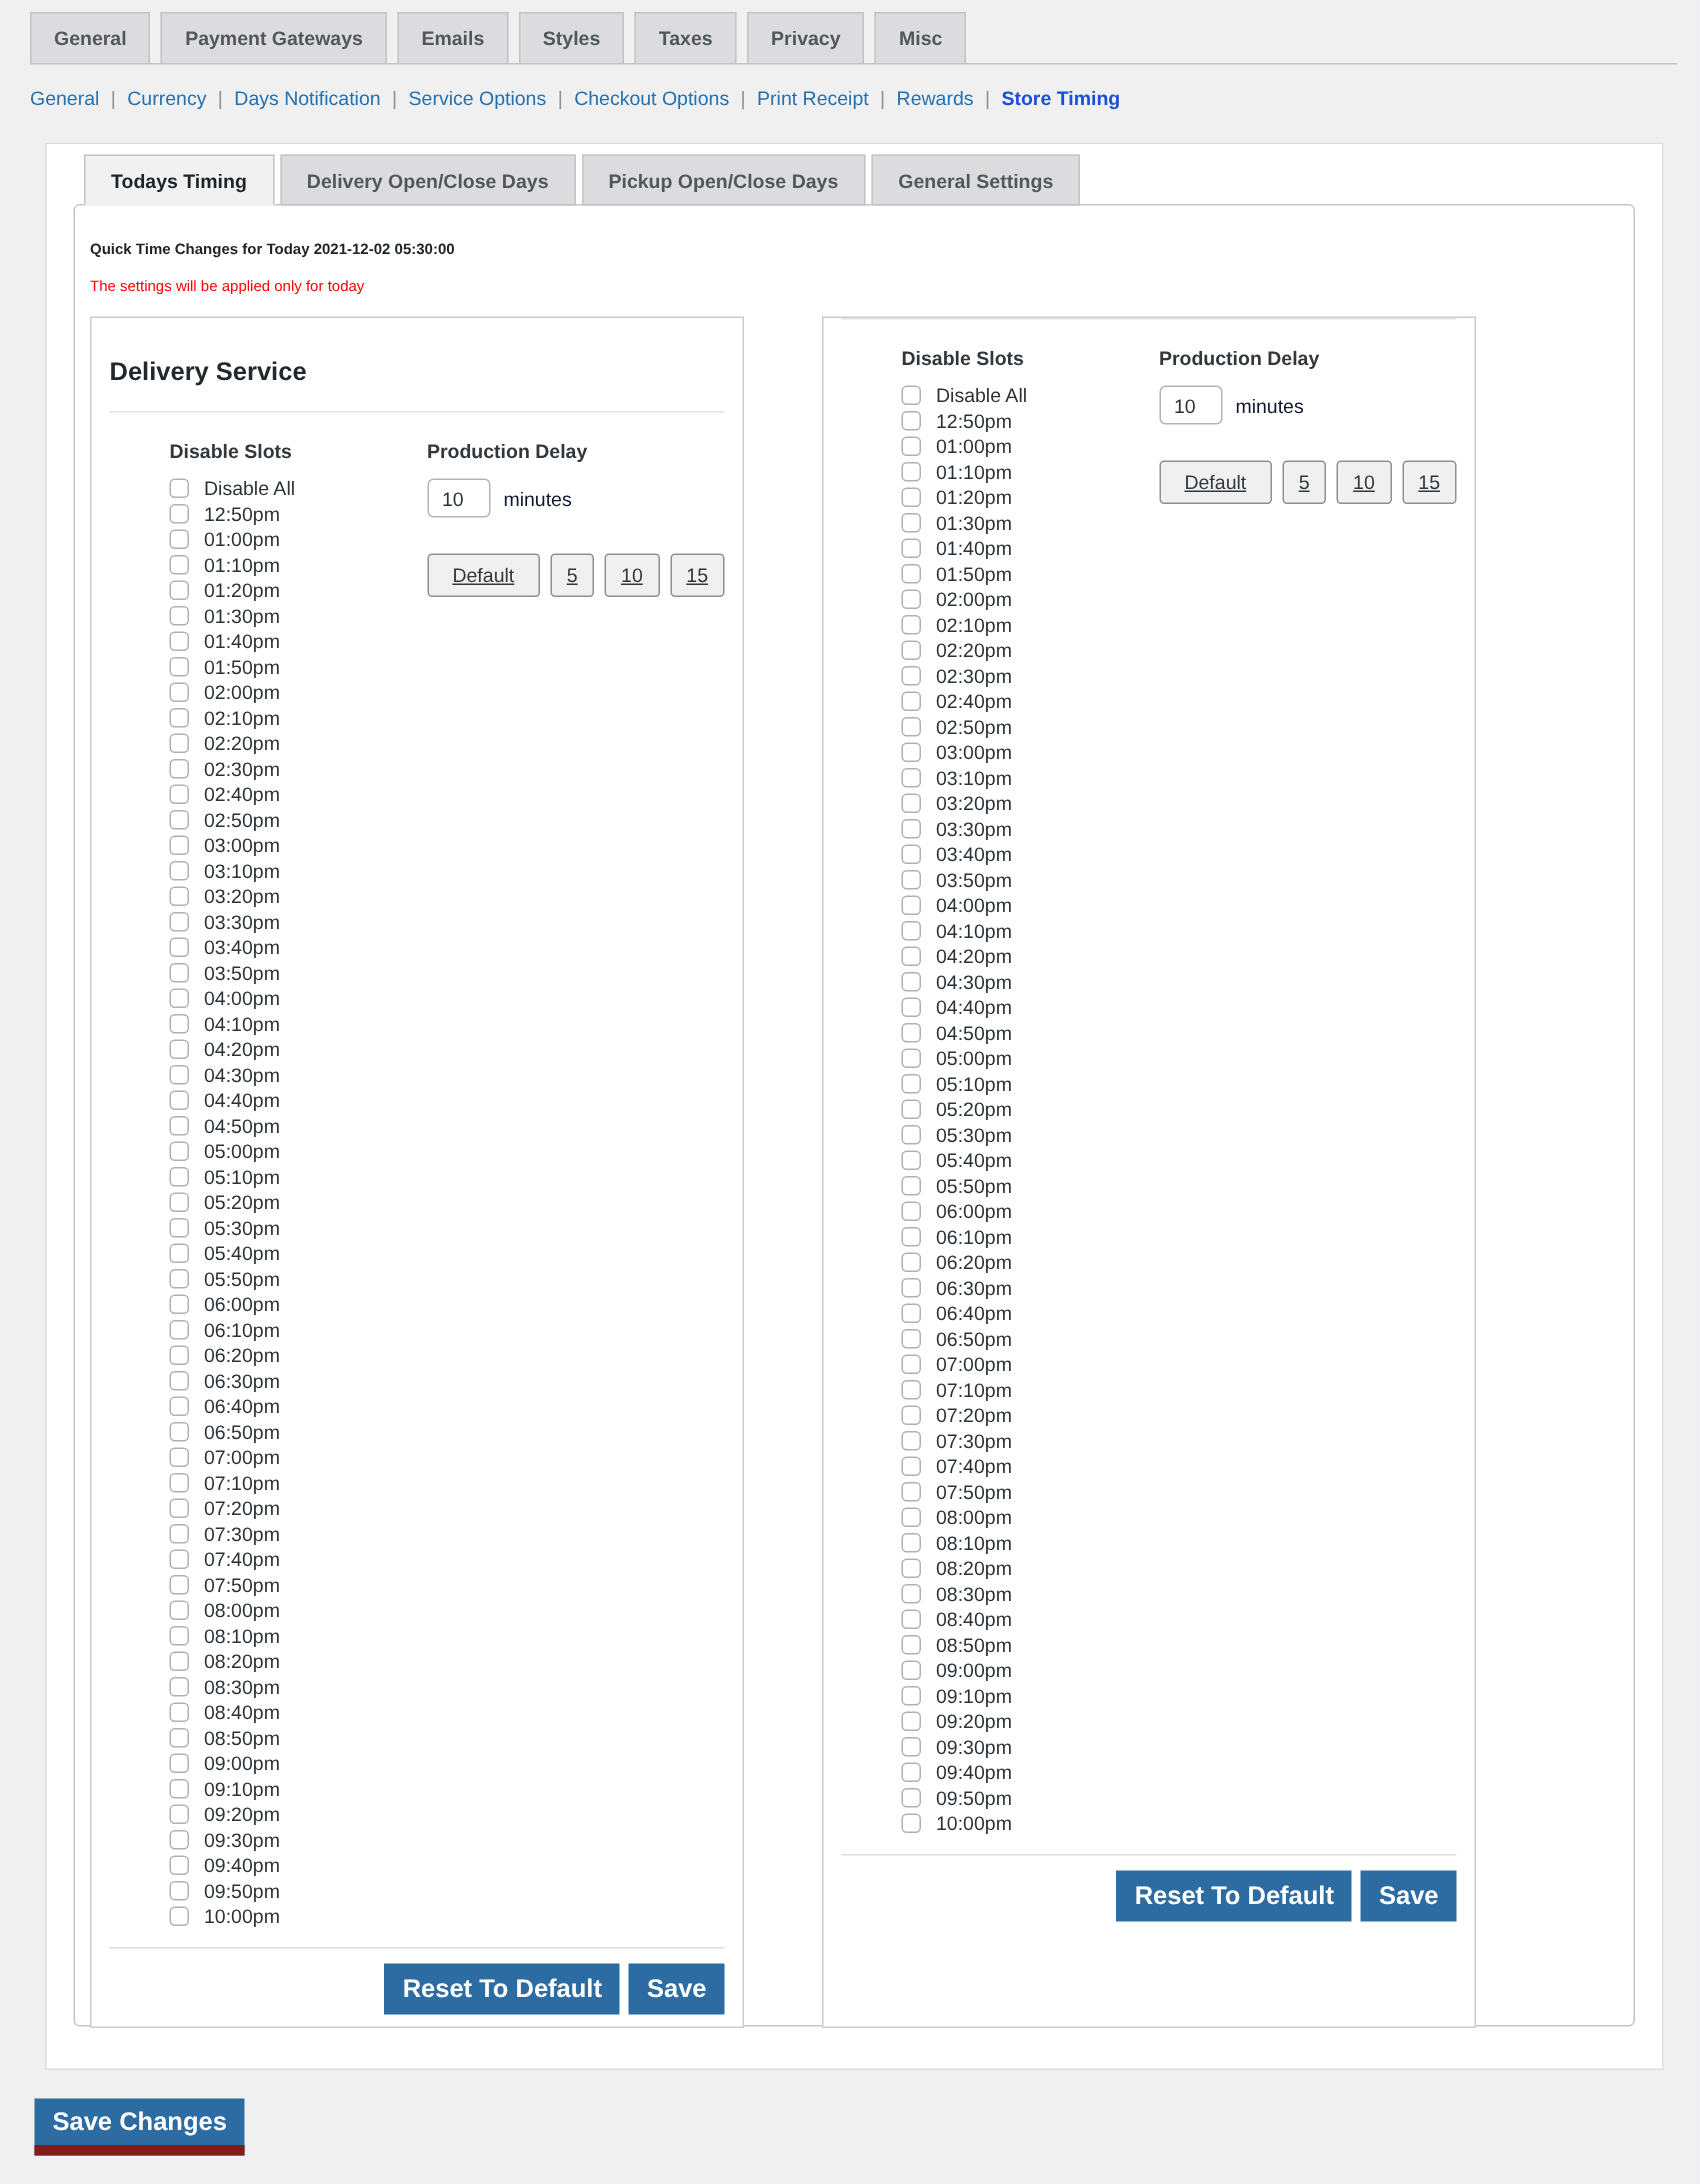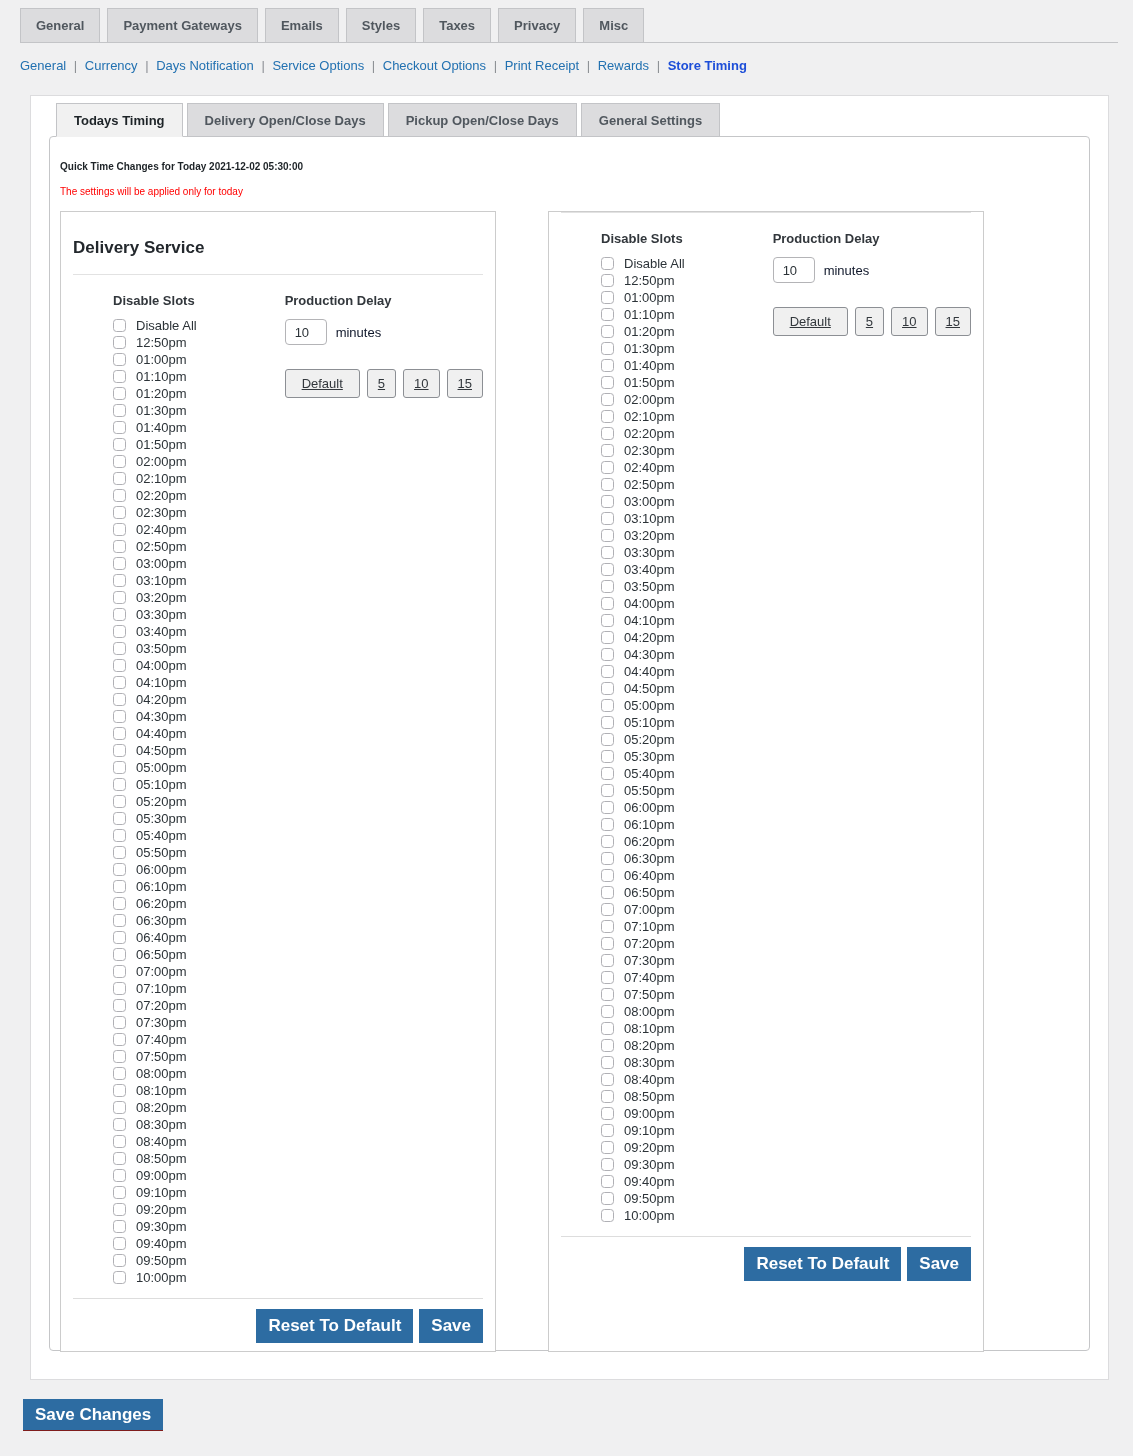--- a/index.html
+++ b/index.html
@@ -191,21 +191,21 @@
     padding: 7px 12px;
     font-family: inherit;
     font-size: 17px;
     font-weight: bold;
     cursor: pointer;
   }
 
   .save-changes {
     position: absolute;
     left: 23px; top: 1399px;
-    border-bottom: 1px solid #7f1d1d;
+    border-bottom: 7px solid #7f1d1d;
     padding: 6px 12px 5px 12px;
   }
 </style>
 </head>
 <body>
 
 <div class="top-tabs">
     <button class="top-tab">General</button>
     <button class="top-tab">Payment Gateways</button>
     <button class="top-tab">Emails</button>

